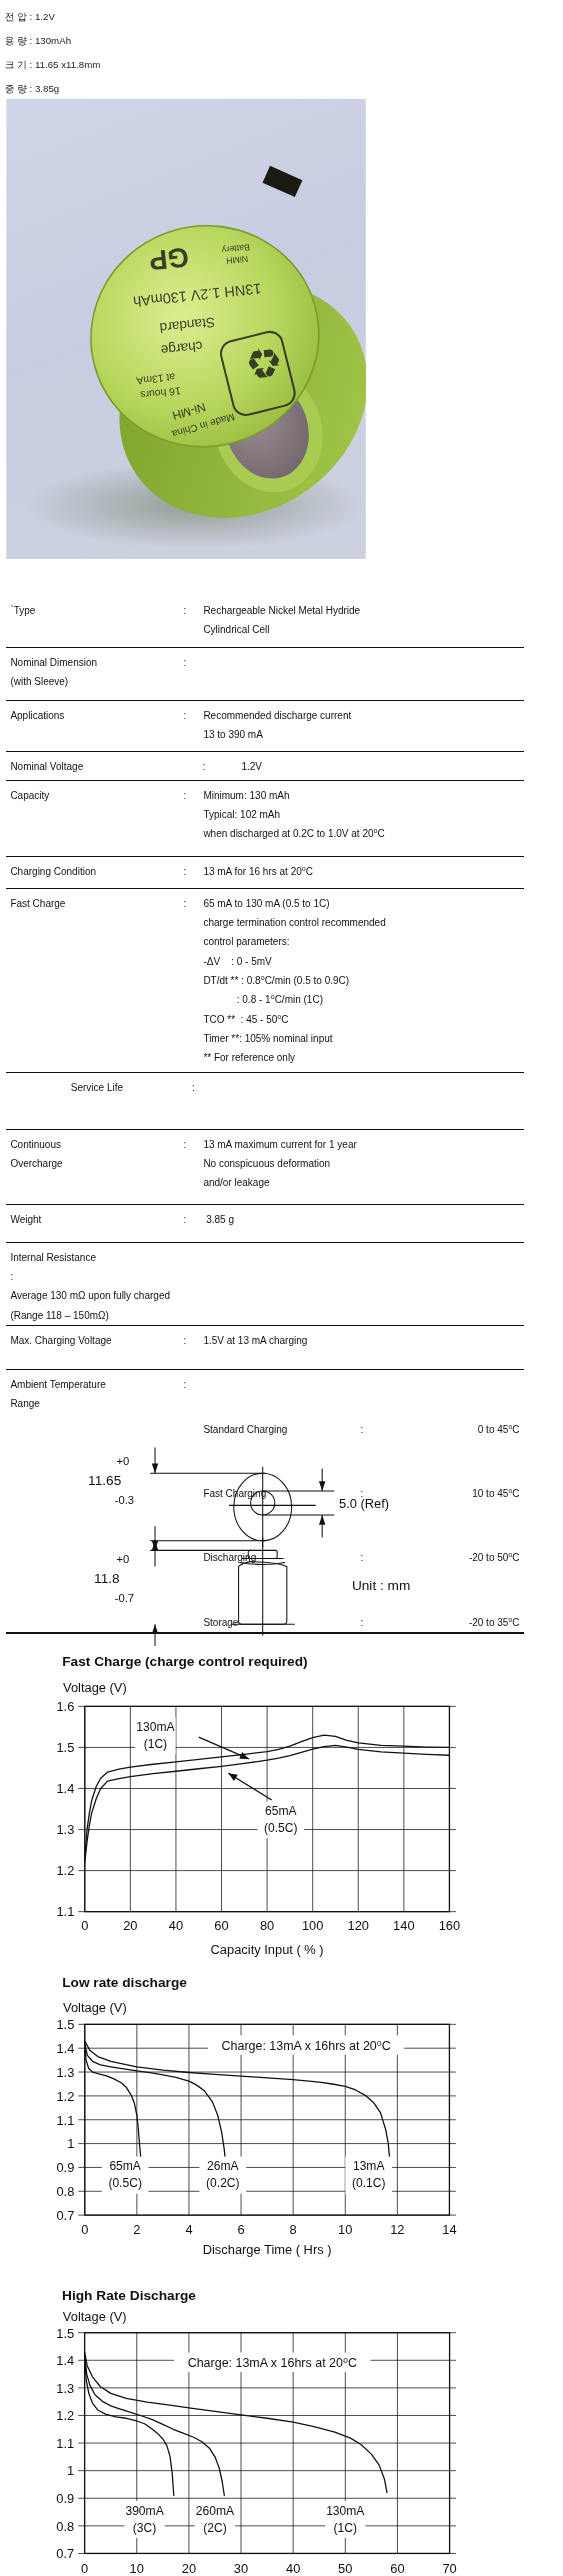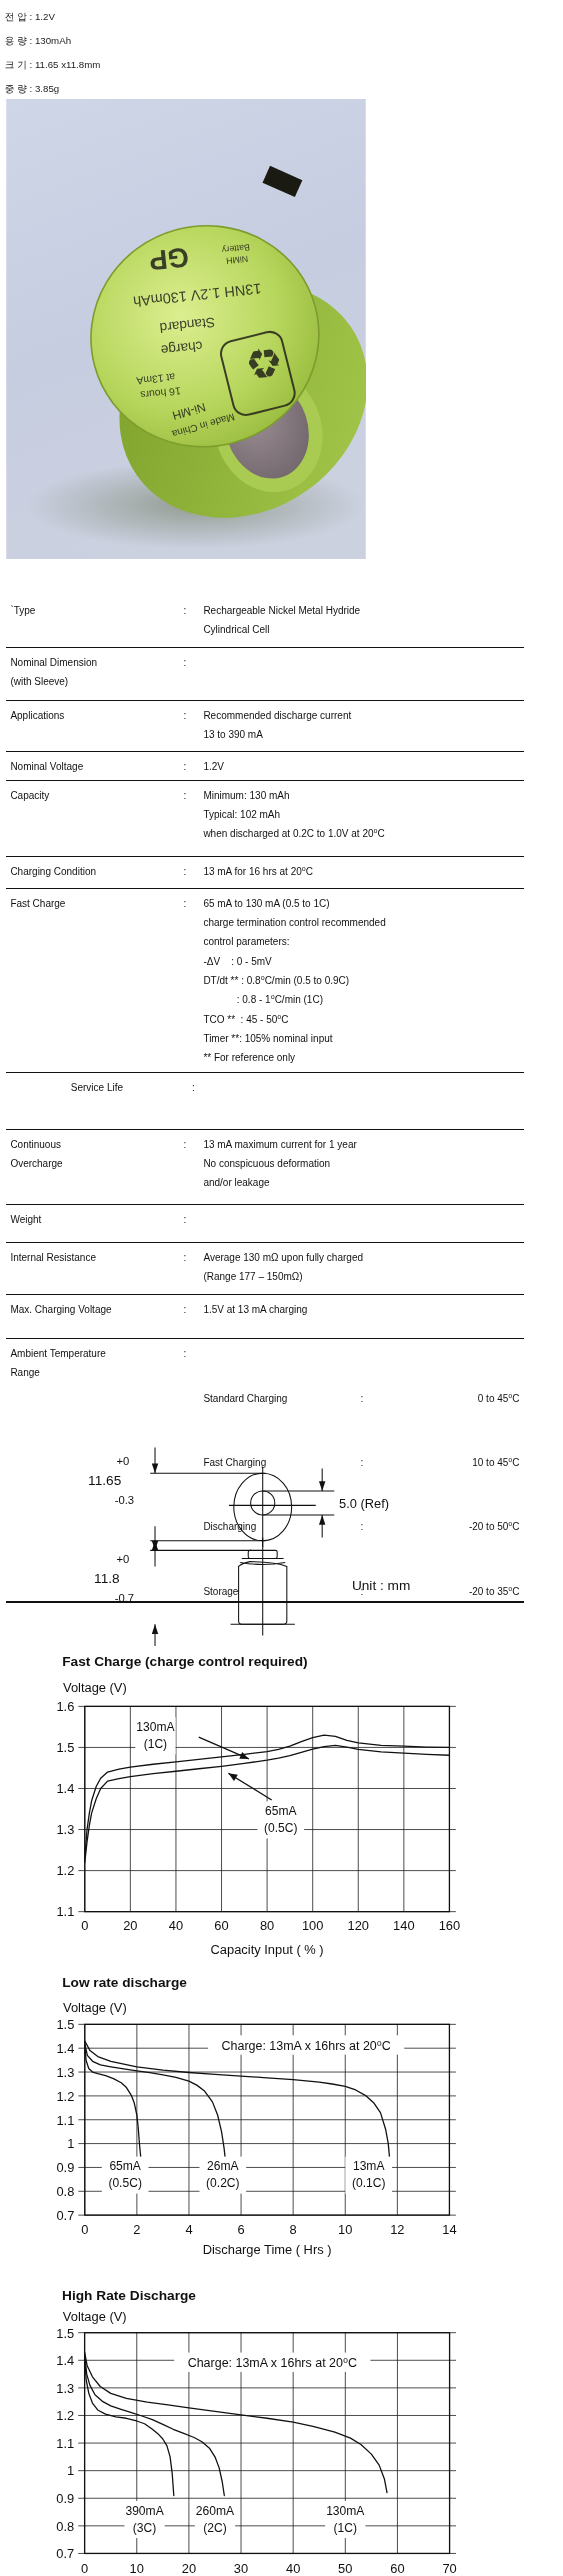--- a/index.html
+++ b/index.html
@@ -19,28 +19,28 @@
   .col-colon{width:20px;flex:0 0 auto;}
   .col-value{flex:1 1 auto;white-space:pre-wrap;}
   .sub-row{display:flex;margin-top:45px;}
   .sub-name{width:157px;flex:0 0 auto;}
   .sub-colon{width:16px;flex:0 0 auto;}
   .sub-range{flex:1 1 auto;text-align:right;padding-right:4.8px;}
   
   .spec-row:nth-of-type(1){min-height:51px;}
   .spec-row:nth-of-type(2){min-height:53px;}
   .spec-row:nth-of-type(3){min-height:51px;}
-  .spec-row:nth-of-type(4){min-height:29px;}
+  .spec-row:nth-of-type(4){min-height:29px;gap:19px;}
   .spec-row:nth-of-type(5){min-height:76px;}
   .spec-row:nth-of-type(6){min-height:32px;}
   .spec-row:nth-of-type(7){min-height:184px;}
   .spec-row:nth-of-type(8){min-height:57px;text-align:center;}
   .spec-row:nth-of-type(9){min-height:75px;}
   .spec-row:nth-of-type(10){min-height:38px;}
-  .spec-row:nth-of-type(11){min-height:52px;}
+  .spec-row:nth-of-type(11){min-height:52px;flex-direction:column;}
   .spec-row:nth-of-type(12){min-height:44px;}
   .spec-row:nth-of-type(13){min-height:82px;}
   #dim-figure{top:1425px;left:0;width:564px;height:221px;}
   .chart-box svg{display:block;}
   #chart-0{top:1646px;left:0;width:564px;height:322px;}
   #chart-1{top:1968px;left:0;width:564px;height:322px;}
   #chart-2{top:2290px;left:0;width:504px;height:286px;}
 </style>
 </head>
 <body>
@@ -158,26 +158,27 @@
       <div class="col-label">Continuous
 Overcharge</div>
       <div class="col-colon">:</div>
       <div class="col-value">13 mA maximum current for 1 year
 No conspicuous deformation
 and/or leakage</div>
     </div>
     <div class="spec-row">
       <div class="col-label">Weight</div>
       <div class="col-colon">:</div>
+      <div class="col-value"> 3.85 g</div>
     </div>
     <div class="spec-row">
       <div class="col-label">Internal Resistance</div>
       <div class="col-colon">:</div>
       <div class="col-value">Average 130 mΩ upon fully charged
-(Range 177 – 150mΩ)</div>
+(Range 118 – 150mΩ)</div>
     </div>
     <div class="spec-row">
       <div class="col-label">Max. Charging Voltage</div>
       <div class="col-colon">:</div>
       <div class="col-value">1.5V at 13 mA charging</div>
     </div>
     <div class="spec-row">
       <div class="col-label">Ambient Temperature
 Range</div>
       <div class="col-colon">:</div>

